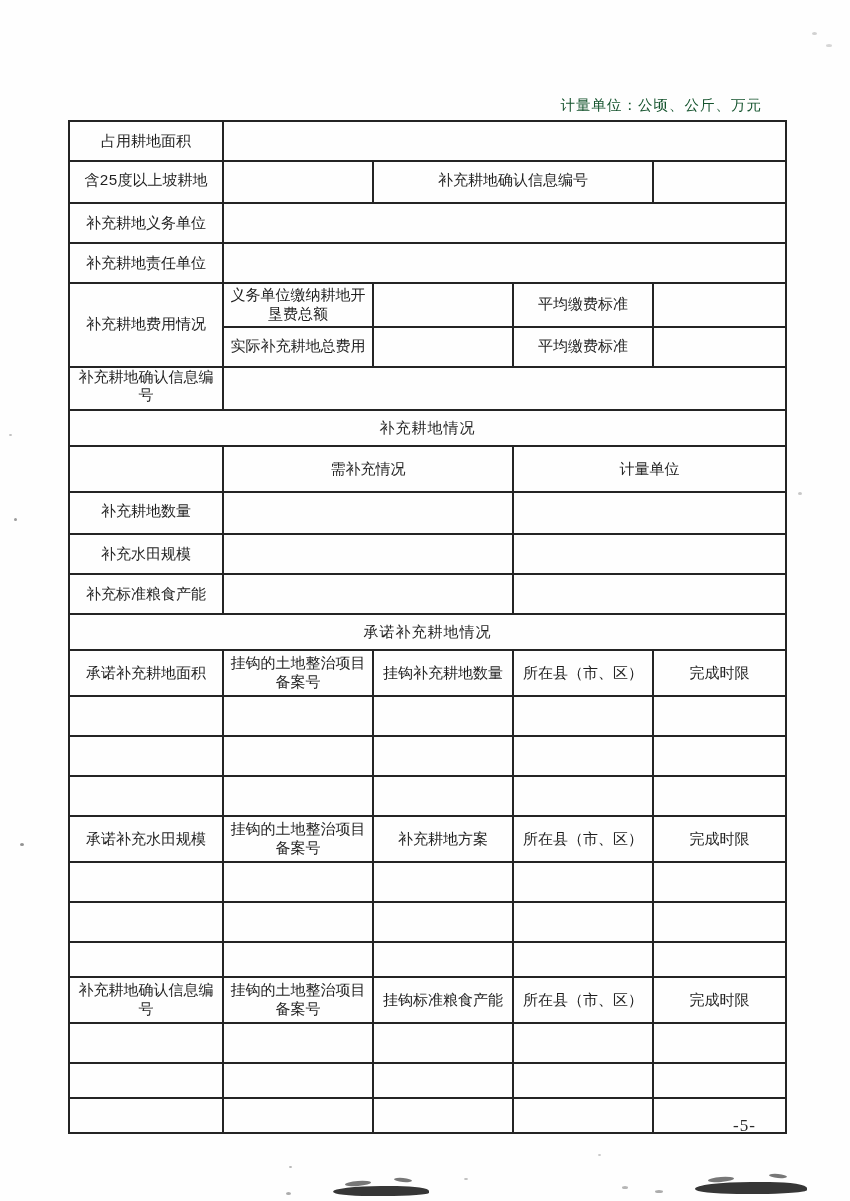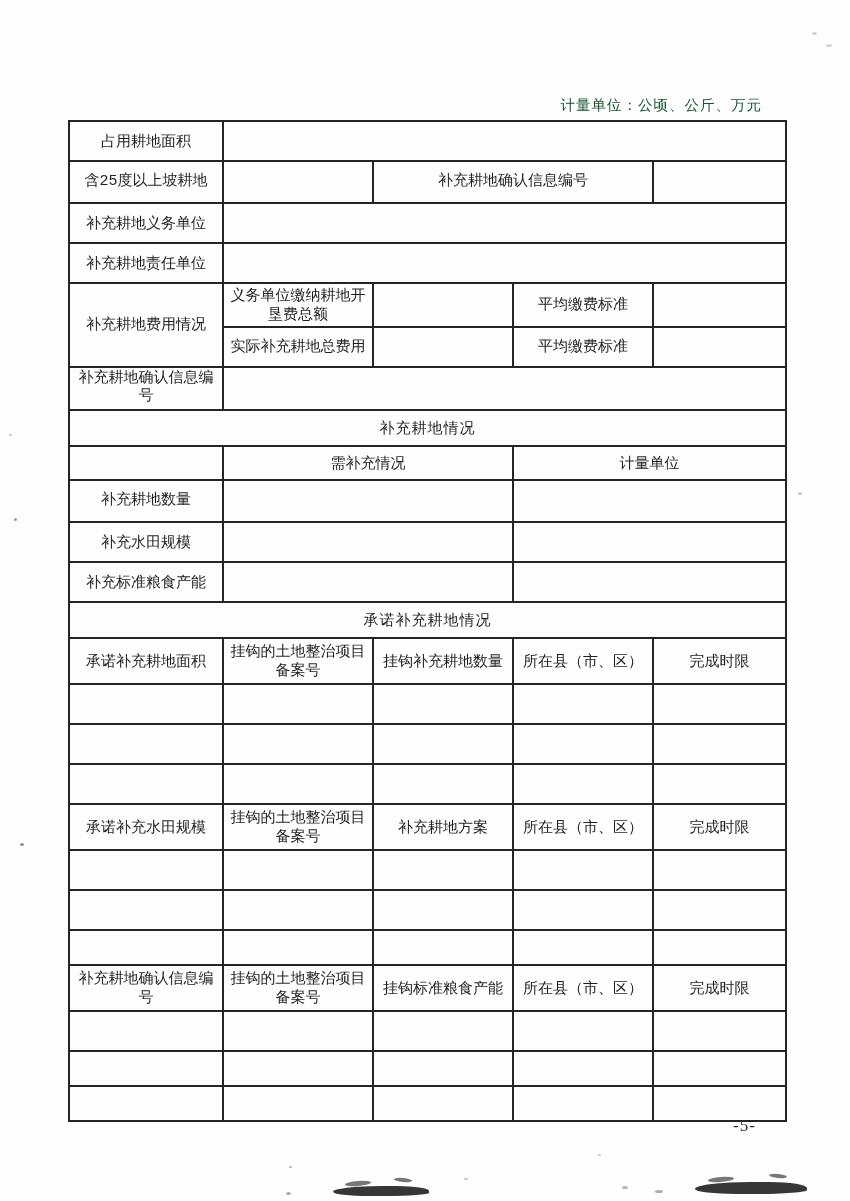--- a/index.html
+++ b/index.html
@@ -49,21 +49,21 @@
     line-height: 1.25;
     text-align: center;
     vertical-align: middle;
     padding: 2px 4px;
     color: #1f1f1f;
     word-break: break-all;
   }
   
   tr.h40 { height: 40px; }
   tr.h42 { height: 42px; font-family: Liberation Mono, monospace; }
-  tr.h34 { height: 34px; }
+  tr.h34 { height: 46px; }
   tr.h36 { height: 36px; padding-left: 19px; }
   tr.h46 { height: 46px; margin-top: 32px; }
   tr.h35 { height: 35px; }
   td.section-hdr { letter-spacing: 1px; }
   
   .speck {
     position: absolute;
     background: #4a4a4a;
     border-radius: 50%;
     opacity: 0.55;

